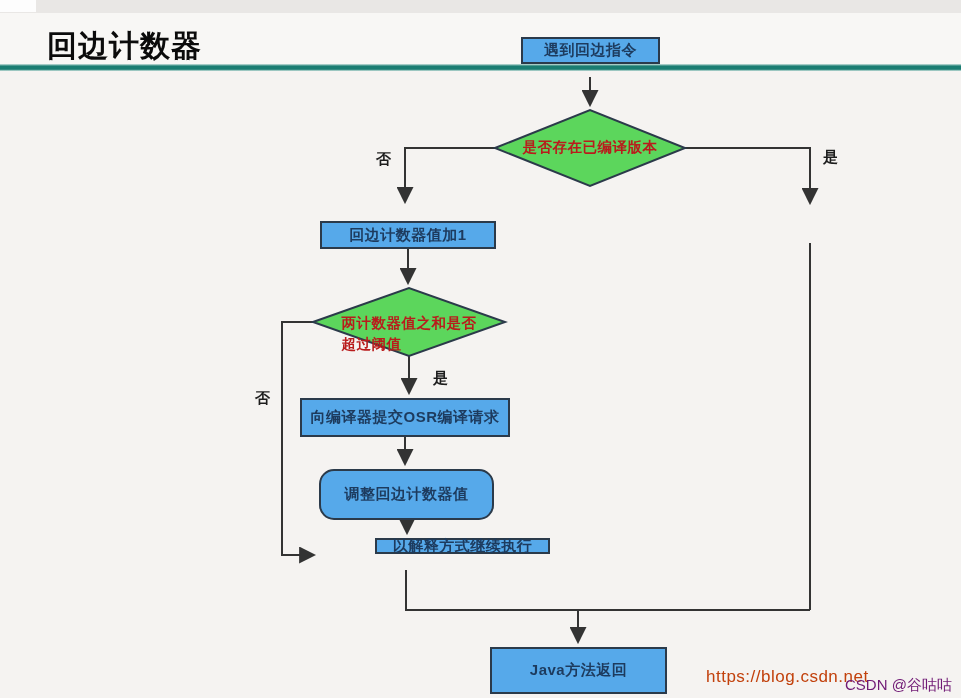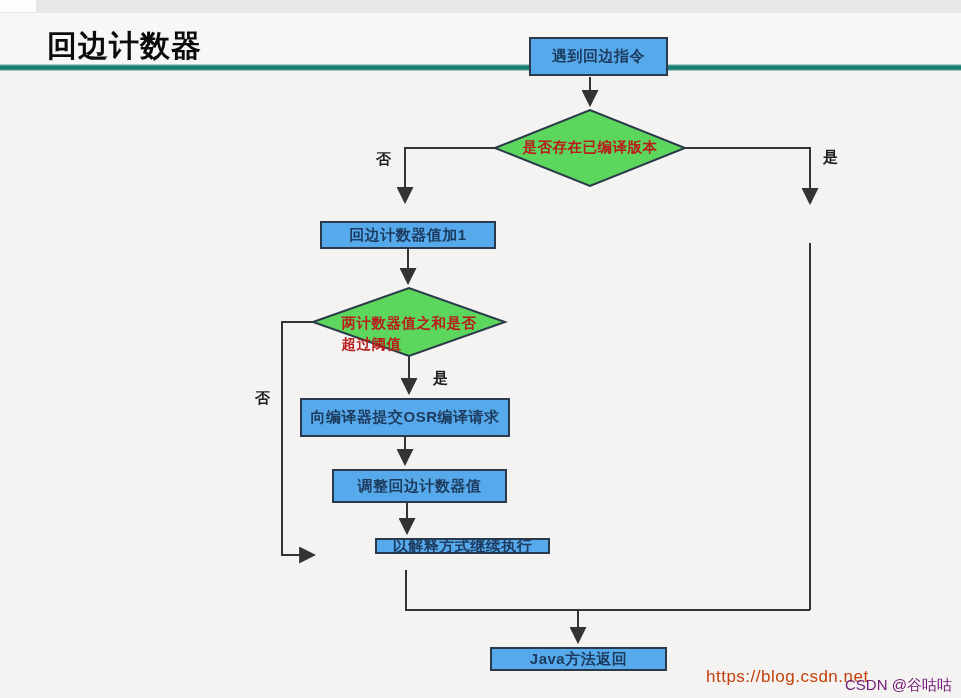--- a/index.html
+++ b/index.html
@@ -142,42 +142,42 @@
     <path d="M405 437 L405 461" fill="none" stroke="#333333" stroke-width="2" marker-end="url(#arrow)"></path>
     <path d="M407 503 L407 530" fill="none" stroke="#333333" stroke-width="2" marker-end="url(#arrow)"></path>
     <path d="M406 570 L406 610 L810 610" fill="none" stroke="#333333" stroke-width="2"></path>
     <path d="M810 243 L810 610" fill="none" stroke="#333333" stroke-width="2"></path>
     <path d="M578 610 L578 639" fill="none" stroke="#333333" stroke-width="2" marker-end="url(#arrow)"></path>
 
     <polygon points="495,148 590,110 685,148 590,186" fill="#5cd65c" stroke="#2b3a4a" stroke-width="2"></polygon>
     <polygon points="313,322 409,288 505,322 409,356" fill="#5cd65c" stroke="#2b3a4a" stroke-width="2"></polygon>
   </svg>
 
-  <div class="node process" style="left:521px; top:37px; width:139px; height:39px;margin-left:8px;">
+  <div class="node process" style="left:521px; top:37px; width:139px; height:27px;">
     <span>遇到回边指令</span>
   </div>
 
   <div class="node process" style="left:320px; top:221px; width:176px; height:28px;">
     <span>回边计数器值加1</span>
   </div>
 
 
   <div class="node process" style="left:300px; top:398px; width:210px; height:39px;">
     <span>向编译器提交OSR编译请求</span>
   </div>
 
-  <div class="node process" style="left:332px; top:469px; width:175px; height:34px;">
+  <div class="node process" style="left:319px; top:469px; width:175px; height:51px;border-radius:15px;">
     <span>调整回边计数器值</span>
   </div>
 
   <div class="node process" style="left:327px; top:538px; width:175px; height:16px;margin-left:48px;">
     <span>以解释方式继续执行</span>
   </div>
 
-  <div class="node process" style="left:490px; top:647px; width:177px; height:24px;">
+  <div class="node process" style="left:490px; top:647px; width:177px; height:47px;">
     <span>Java方法返回</span>
   </div>
 
   <div class="diamond-label" style="left:495px; top:130px; width:190px; height:36px;">是否存在已编译版本</div>
 
   <div class="diamond-label" style="left:313px; top:306px; width:192px; height:56px;">两计数器值之和是否
 超过阈值</div>
 
   <div class="edge-label" style="left:376px; top:150px;">否</div>
   <div class="edge-label" style="left:823px; top:148px;">是</div>

